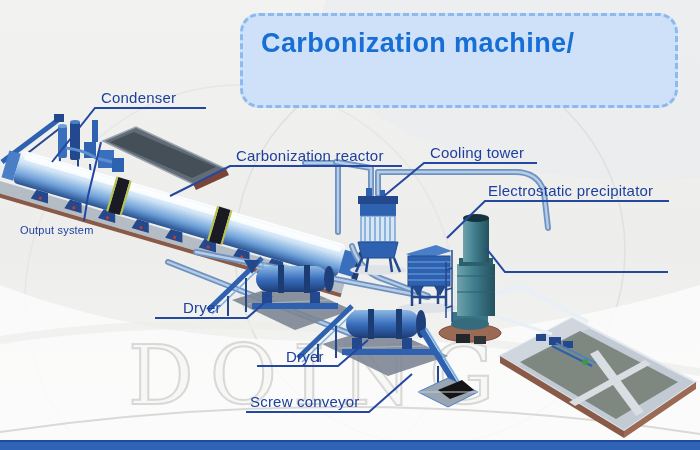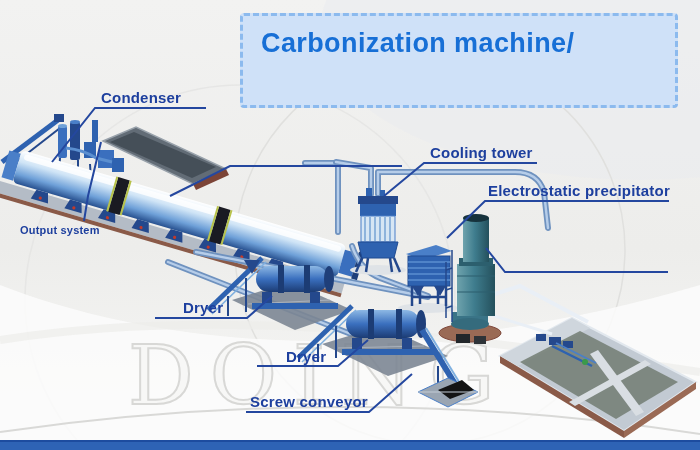--- a/index.html
+++ b/index.html
@@ -3,26 +3,26 @@
 <meta charset="utf-8">
 <style>
   html,body{margin:0;padding:0;background:#fff;}
   #stage{
     position:relative;width:700px;height:450px;overflow:hidden;
     background:linear-gradient(180deg,#f2f2f1 0%,#ededeb 55%,#f7f7f6 100%);
     font-family:"Liberation Sans",sans-serif;
   }
   #scene{position:absolute;left:0;top:0;width:700px;height:450px;}
   .lbl{
-    position:absolute;color:#1d3f9e;font-weight:bold;font-size:15px;
+    position:absolute;color:#1d3f9e;font-weight:normal;font-size:15px;
     white-space:nowrap;letter-spacing:0.2px;text-align:center;
   }
   #titleBox{
     position:absolute;left:240px;top:13px;width:438px;height:95px;
-    background:#cfe1f8;border:3px dashed #8cbaee;border-radius:4px;
+    background:#cfe1f8;border:3px dashed #8cbaee;border-radius:19px;
     box-sizing:border-box;padding:8px 0 0 18px;
   }
   #titleBox .tline{
     display:block;color:#176fd6;font-weight:bold;font-size:27px;
     line-height:38px;letter-spacing:0.4px;
   }
   #bottomBar{
     position:absolute;left:0;bottom:0;width:700px;height:8px;
     background:#2e63b5;border-top:2px solid #1d4c9f;
   }
@@ -302,20 +302,21 @@
           <path class="leader" d="M246,412 L369,412 L412,374"></path>
         </g>
     </g>
   </svg>
 
   <div id="titleBox">
     <span class="tline">Carbonization machine/</span>
   </div>
 
   <div class="lbl" style="left:101px;top:89px">Condenser</div>
+  <div class="lbl" style="left:236px;top:147px">Carbonization reactor</div>
   <div class="lbl" style="left:488px;top:182px">Electrostatic precipitator</div>
   <div class="lbl" style="left:430px;top:144px">Cooling tower</div>
   <div class="lbl" style="left:20px;top:224px;font-size:11px">Output system</div>
   <div class="lbl" style="left:183px;top:299px">Dryer</div>
   <div class="lbl" style="left:286px;top:348px">Dryer</div>
   <div class="lbl" style="left:250px;top:393px">Screw conveyor</div>
 
   <div id="bottomBar"></div>
 </div>
 

